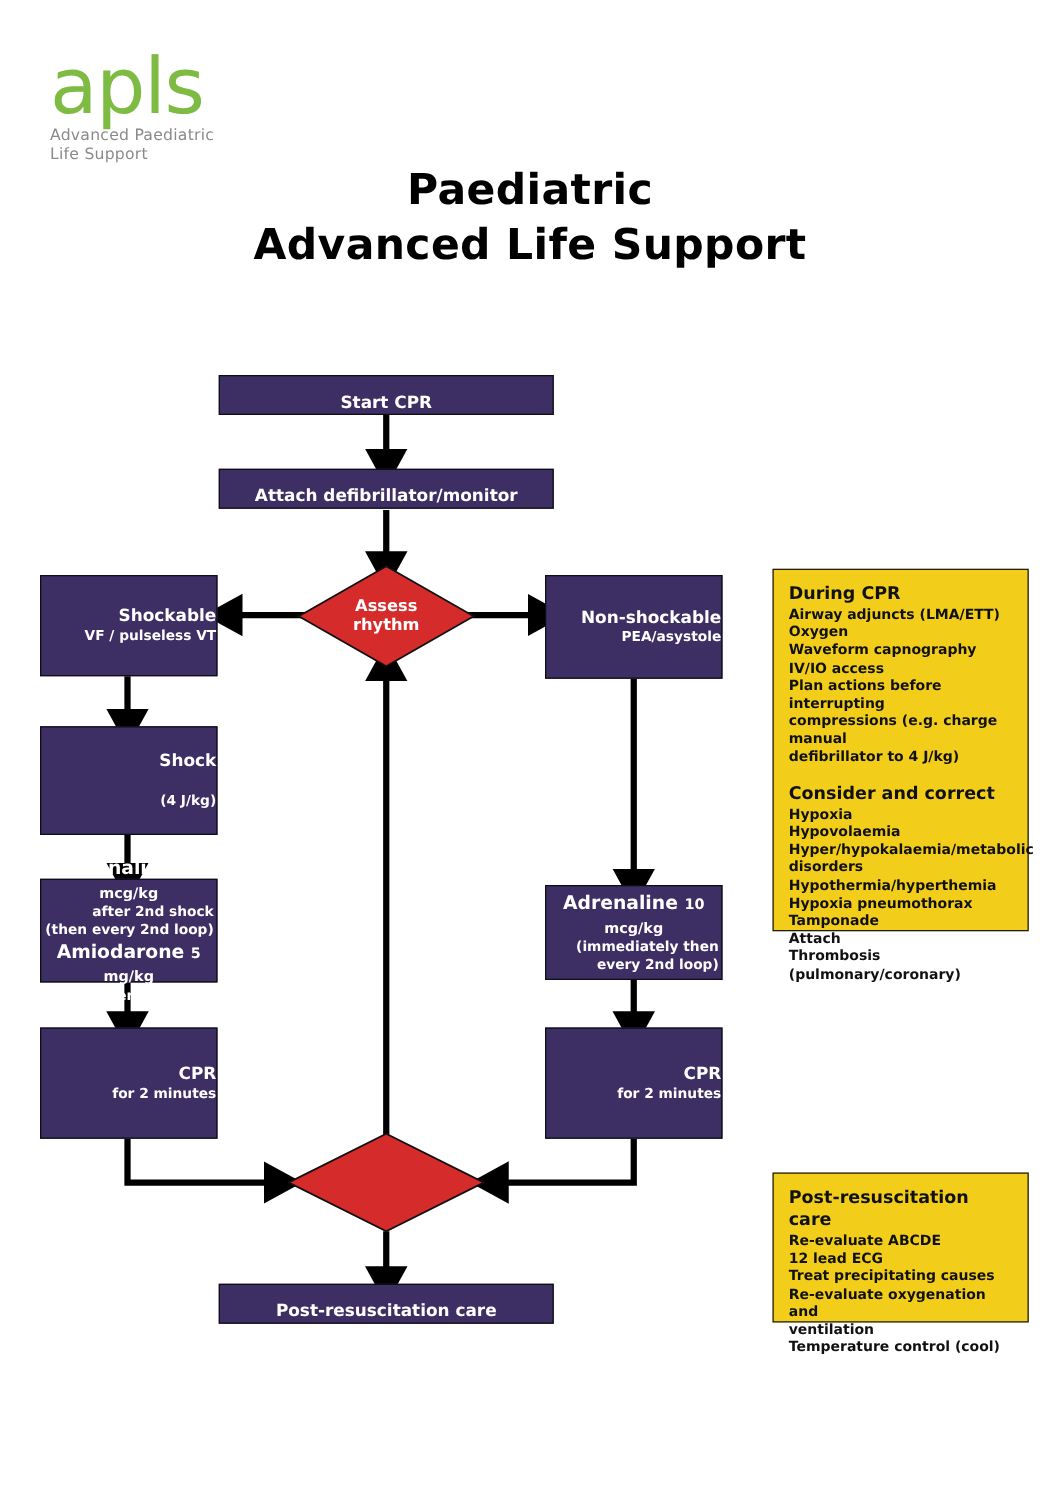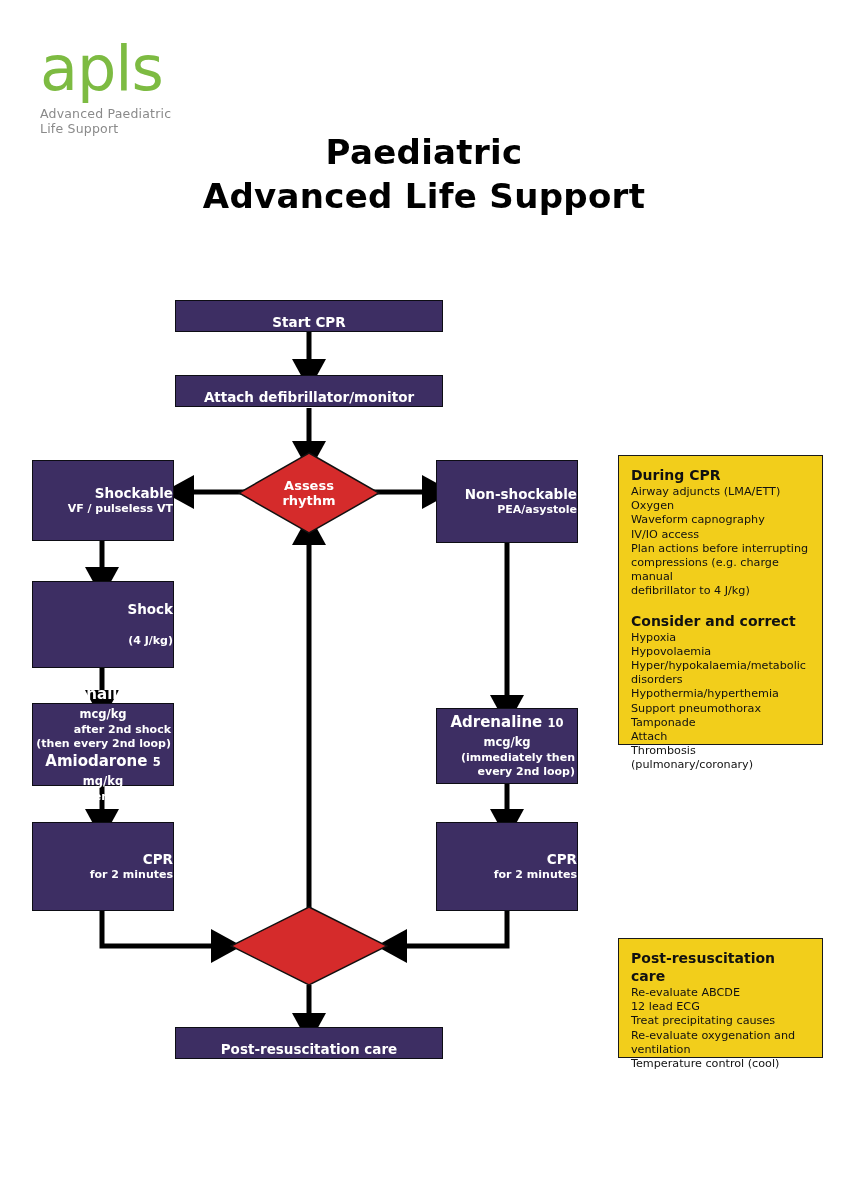--- a/index.html
+++ b/index.html
@@ -7,21 +7,21 @@
        font-family:"DejaVu Sans","Liberation Sans",sans-serif;
        -webkit-font-smoothing:antialiased;overflow:hidden;}
 
   .abs{position:absolute;box-sizing:border-box;}
 
   
   #logo-wrap{left:40px;top:38px;width:220px;height:115px;}
   .logo-mark{font-family:"DejaVu Sans","Liberation Sans",sans-serif;
              font-size:62px;line-height:62px;letter-spacing:-1px;
              color:#7DBB42;font-weight:400;}
-  .logo-sub{margin-top:6px;font-size:12.5px;line-height:15px;
+  .logo-sub{margin-top:0;font-size:12.5px;line-height:15px;
             color:#8a8a8a;font-weight:400;letter-spacing:.2px;}
 
   
   #title{left:0;top:130px;width:848px;text-align:center;color:#000;
          font-weight:bold;font-size:34px;line-height:44px;letter-spacing:.3px;}
 
   
   .pbox{background:#3D2E63;border:1.5px solid #0d0d14;color:#fff;
         display:flex;align-items:flex-end;justify-content:center;
         text-align:center;font-weight:bold;}
@@ -34,21 +34,21 @@
   .diamond{display:flex;align-items:center;justify-content:center;}
   .diamond svg{position:absolute;left:0;top:0;}
   .dtext{position:relative;z-index:2;color:#fff;font-weight:bold;
          text-align:center;font-size:13px;line-height:15px;}
 
   
   .ybox{background:#F2CE1B;border:1.5px solid #1a1a1a;color:#111;
         padding:10px 8px 10px 12px;}
   .ybox h4{margin:0 0 1px 0;font-size:14px;line-height:18px;font-weight:bold;}
   .ybox h4.gap{margin-top:13px;}
-  .ybox p{margin:0;font-size:11.2px;line-height:14.2px;font-weight:normal;}
+  .ybox p{margin:0;font-size:11.2px;line-height:14.2px;font-weight:bold;}
 
   
   #wires{left:0;top:0;width:848px;height:1200px;pointer-events:none;}
 </style>
 </head>
 <body>
 
 <div class="abs" id="logo-wrap">
   <div class="logo-mark">apls</div>
   <div class="logo-sub">
@@ -182,21 +182,21 @@
   <p>IV/IO access</p>
   <p>Plan actions before interrupting</p>
   <p>compressions (e.g. charge manual</p>
   <p>defibrillator to 4 J/kg)</p>
   <h4 class="gap">Consider and correct</h4>
   <p>Hypoxia</p>
   <p>Hypovolaemia</p>
   <p>Hyper/hypokalaemia/metabolic</p>
   <p>disorders</p>
   <p>Hypothermia/hyperthemia</p>
-  <p>Support pneumothorax</p>
+  <p>Hypoxia pneumothorax</p>
   <p>Tamponade</p>
   <p>Attach</p>
   <p>Thrombosis (pulmonary/coronary)</p>
 </div>
 
 <div class="abs ybox" style="left:618px;top:938px;width:205px;height:120px;">
   <h4>Post-resuscitation care</h4>
   <p>Re-evaluate ABCDE</p>
   <p>12 lead ECG</p>
   <p>Treat precipitating causes</p>

